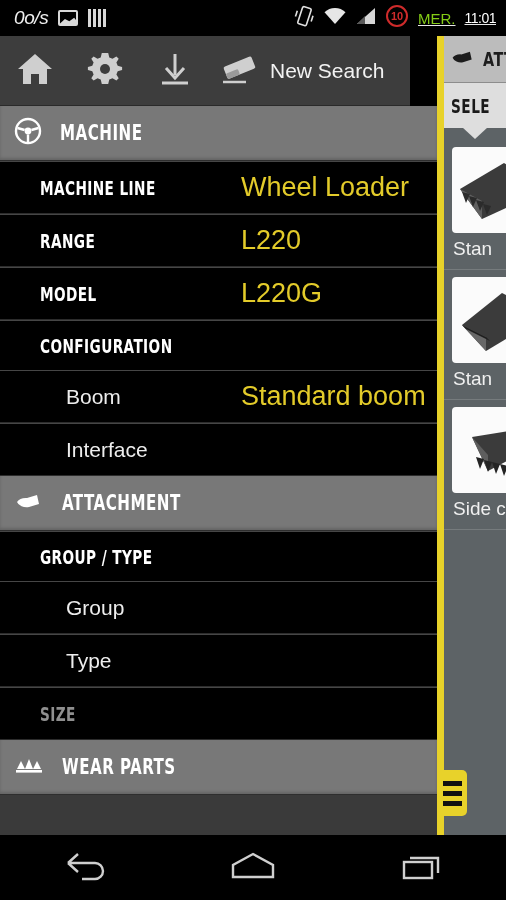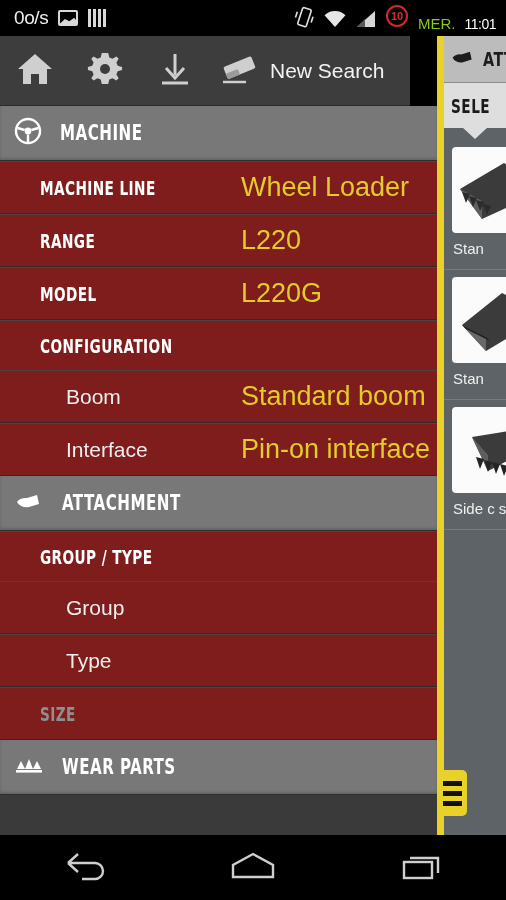--- a/index.html
+++ b/index.html
@@ -11,22 +11,22 @@
   }
   #screen { position:relative; width:506px; height:900px; background:#000; }
 
   
   .statusbar {
     position:absolute; top:0; left:0; width:506px; height:36px;
     background:#000; display:flex; align-items:center;
     padding:0 10px 0 14px; color:#e8e8e8;
   }
   .sb-left { display:flex; align-items:center; gap:10px; }
-  .sb-rate { font-size:19px; letter-spacing:-0.4px; color:#efefef; }
-  .sb-right { margin-left:auto; display:flex; align-items:flex-end; gap:9px; }
+  .sb-rate { font-size:19px; letter-spacing:-0.4px; color:#efefef;font-style:italic; }
+  .sb-right { margin-left:auto; display:flex; align-items:center; gap:9px;text-decoration:underline; }
   .sb-time { font-size:14px; color:#fff; letter-spacing:-0.5px; }
   .sb-day { font-size:15px; color:#84cc16; letter-spacing:0px; }
   .icon-photo { width:20px; height:16px; border:2px solid #d8d8d8; border-radius:2px;
     position:relative; overflow:hidden; }
   .icon-photo::after { content:""; position:absolute; bottom:0; left:-1px; width:20px; height:7px;
     background:#d8d8d8; clip-path:polygon(0 100%,28% 30%,50% 62%,74% 12%,100% 100%); }
   .icon-bars { display:flex; gap:2px; align-items:flex-end; height:18px; }
   .icon-bars i { display:block; width:3px; height:18px; background:#d8d8d8; }
 
   
@@ -51,21 +51,21 @@
     box-shadow:inset 0 -2px 3px rgba(0,0,0,0.16);
   }
   .sec-title {
     color:#ffffff; font-size:21px; font-weight:bold;
     font-family:"Liberation Sans Narrow","DejaVu Sans Condensed","Liberation Sans",sans-serif;
     transform:scaleX(0.80); transform-origin:left center;
     letter-spacing:0.6px; white-space:nowrap;
   }
   .row {
     height:53px; display:flex; align-items:center;
-    border-bottom:1px solid #2c2c2c; background:#7f1d1d;
+    border-bottom:1px solid #2c2c2c; background:#000000;
     border-top:1px solid #464646;
   }
   .row-label-strong {
     color:#ffffff; font-size:19px; font-weight:bold; padding-left:50px;
     font-family:"Liberation Sans Narrow","DejaVu Sans Condensed","Liberation Sans",sans-serif;
     transform:scaleX(0.80); transform-origin:left center;
     letter-spacing:0.5px; white-space:nowrap;
   }
   .row-label-strong.dim { color:#8f8f8f; }
   .row-label-plain {
@@ -102,21 +102,21 @@
     border-left:13px solid transparent; border-right:13px solid transparent;
     border-top:12px solid #dedede;
   }
   .thumb-list { padding-top:12px; }
   .thumb-item { padding:7px 0 9px 0; border-bottom:1px solid #767b7d; }
   .thumb-box {
     margin-left:8px; width:76px; height:86px; background:#fbfbfb;
     border-radius:4px; position:relative; overflow:hidden;
   }
   .thumb-cap {
-    color:#f0f0f0; font-size:15px; padding-left:9px; padding-top:4px;
+    color:#f0f0f0; font-size:19px; padding-left:9px; padding-top:4px;
     line-height:23px; white-space:nowrap;
   }
   .handle {
     position:absolute; left:0px; top:734px; width:30px; height:46px;
     background:#e8d22a; border-radius:0 5px 5px 0; z-index:9;
     display:flex; flex-direction:column; justify-content:center;
     align-items:center; gap:5px;
   }
   .handle i { display:block; width:19px; height:5px; background:#111; }
 
@@ -242,21 +242,20 @@
 
     <div class="row subhead">
       <span class="row-label-strong">CONFIGURATION</span>
     </div>
     <div class="row sub">
       <span class="row-label-plain">Boom</span>
       <span class="row-value">Standard boom</span>
     </div>
     <div class="row sub">
       <span class="row-label-plain">Interface</span>
-      <span class="row-value">Pin-on interface</span>
     </div>
 
     <div class="sec-header">
       <span>
         <svg width="30" height="22" viewBox="0 0 30 22">
           <path d="M3 12 a10 7 0 0 0 12 5 l10-3 -2-9 -10 3 a10 7 0 0 0 -10 4 z" fill="#fff"></path>
           <path d="M6 12 a7 4.5 0 0 1 8-3.4 a7 4.5 0 0 0 -8 3.4 z" fill="#787878"></path>
         </svg>
       </span>
       <span class="sec-title">ATTACHMENT</span>

